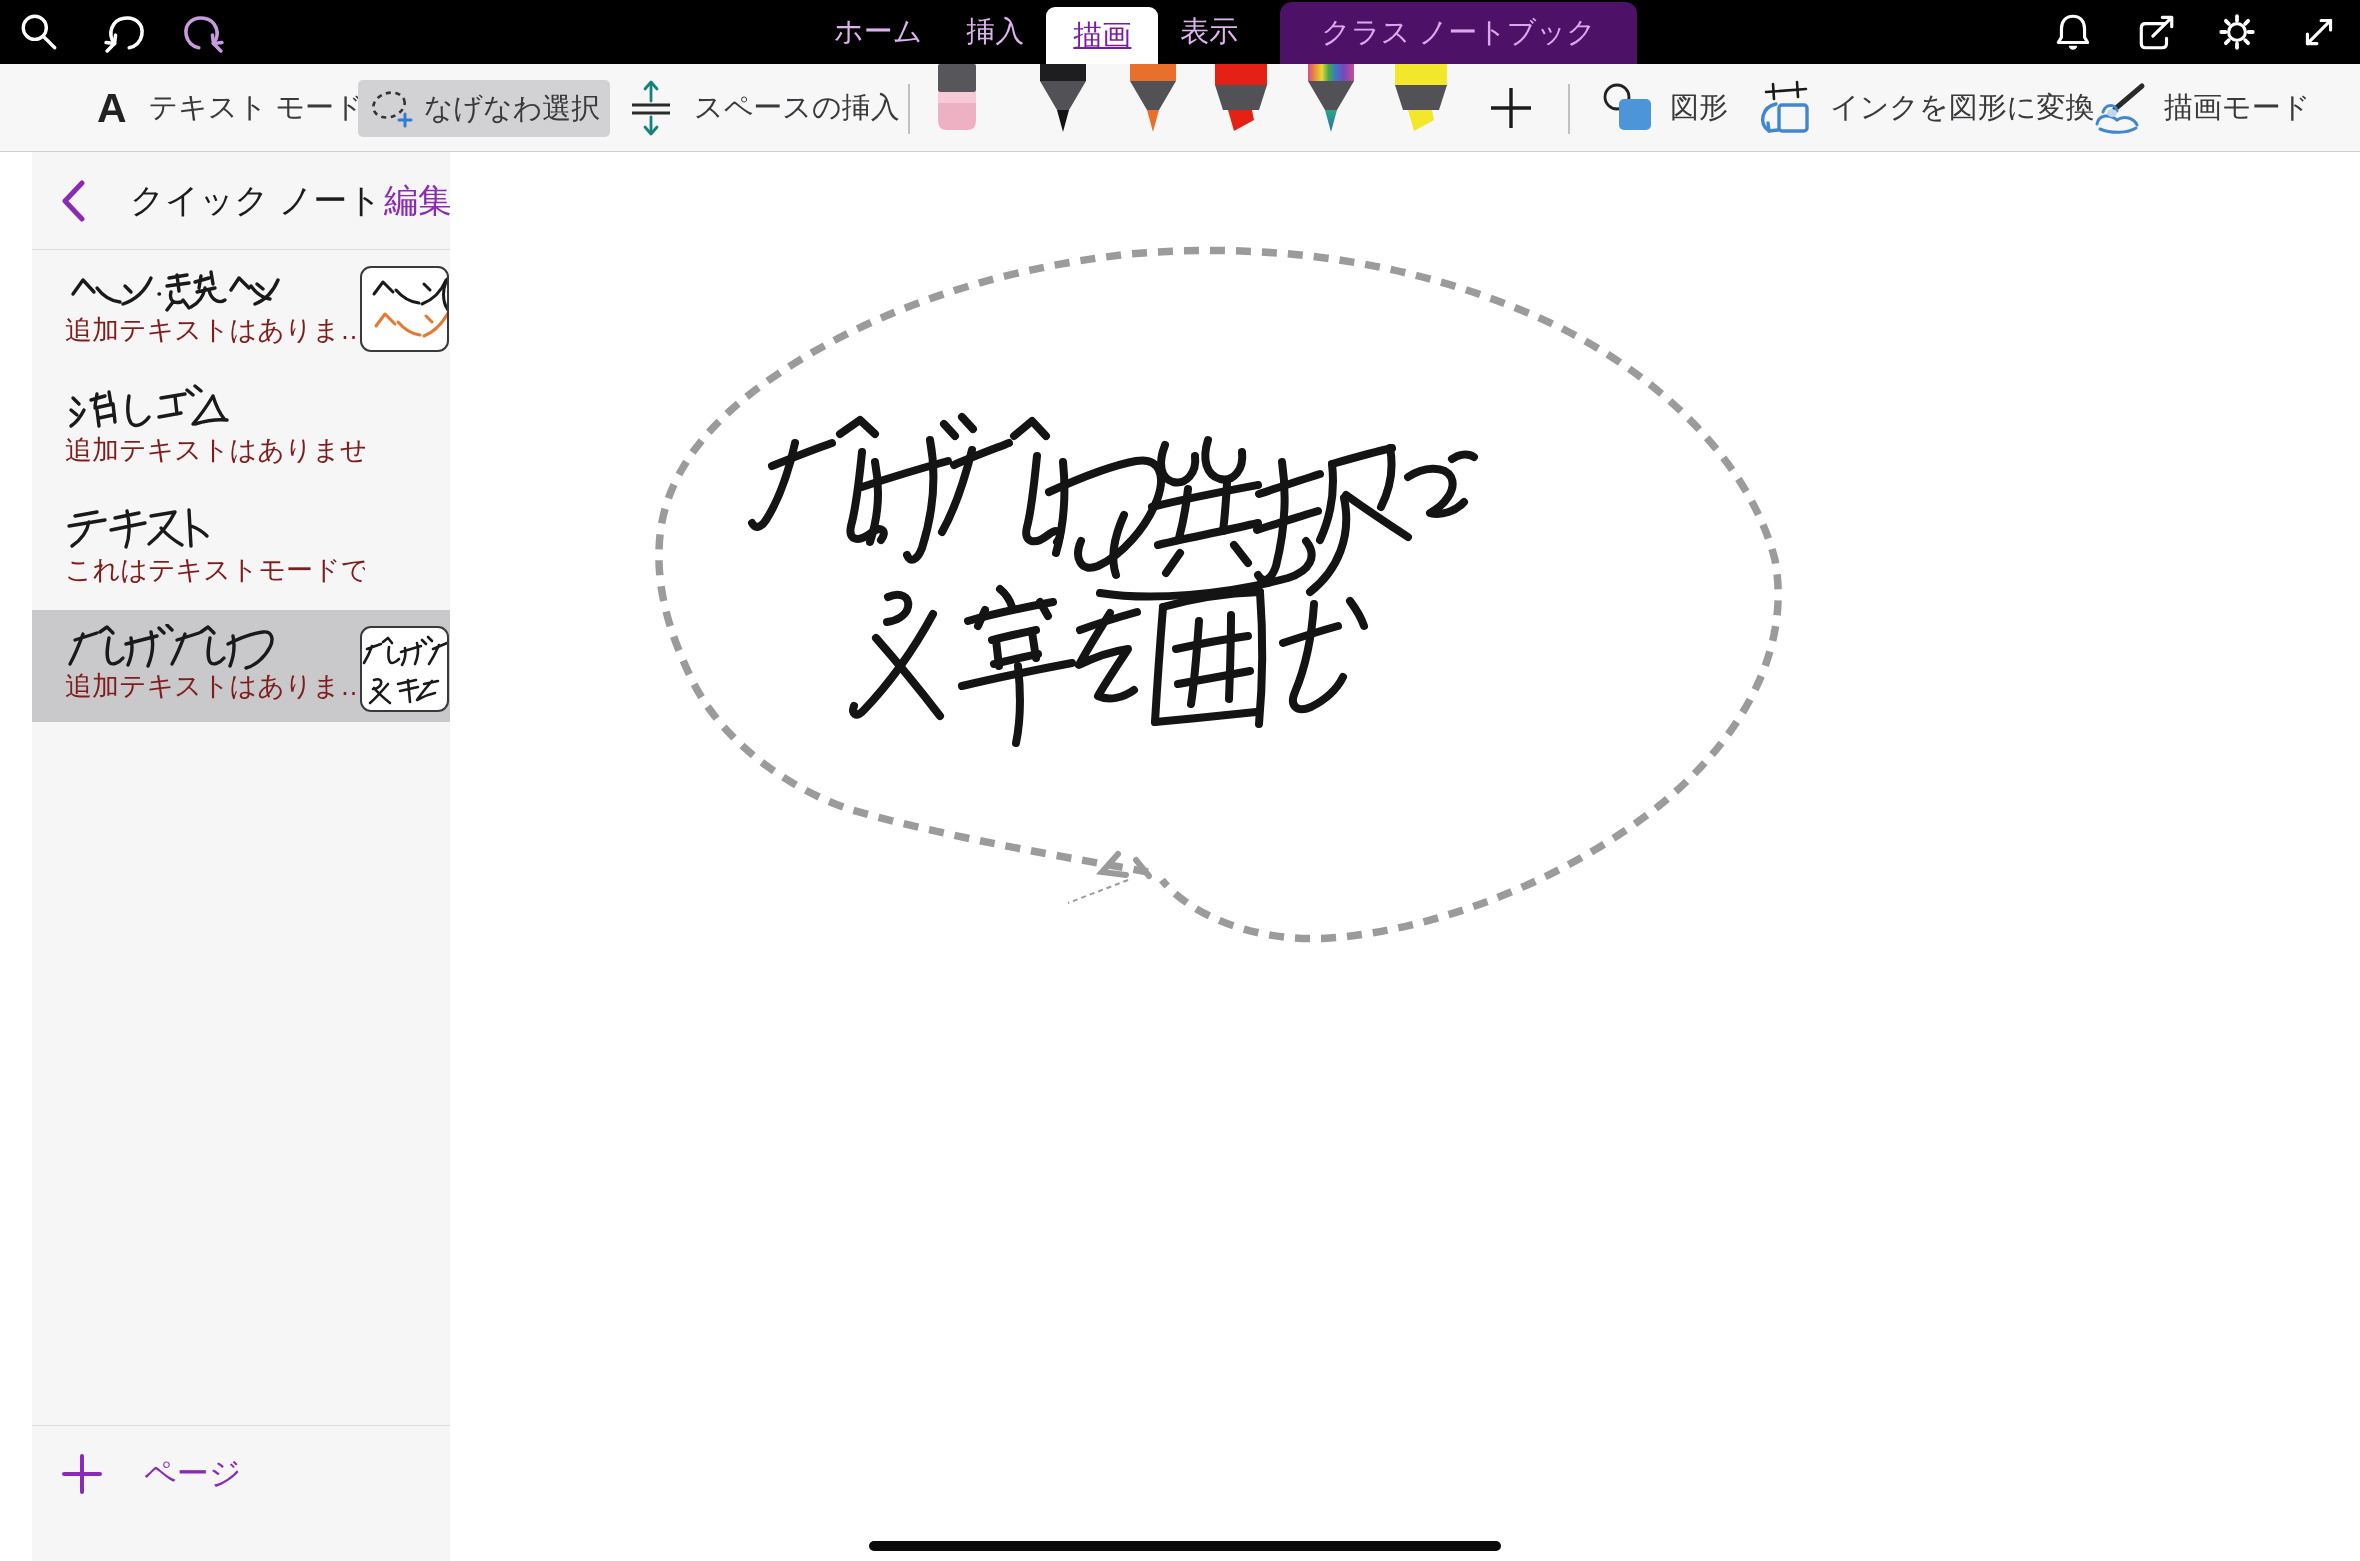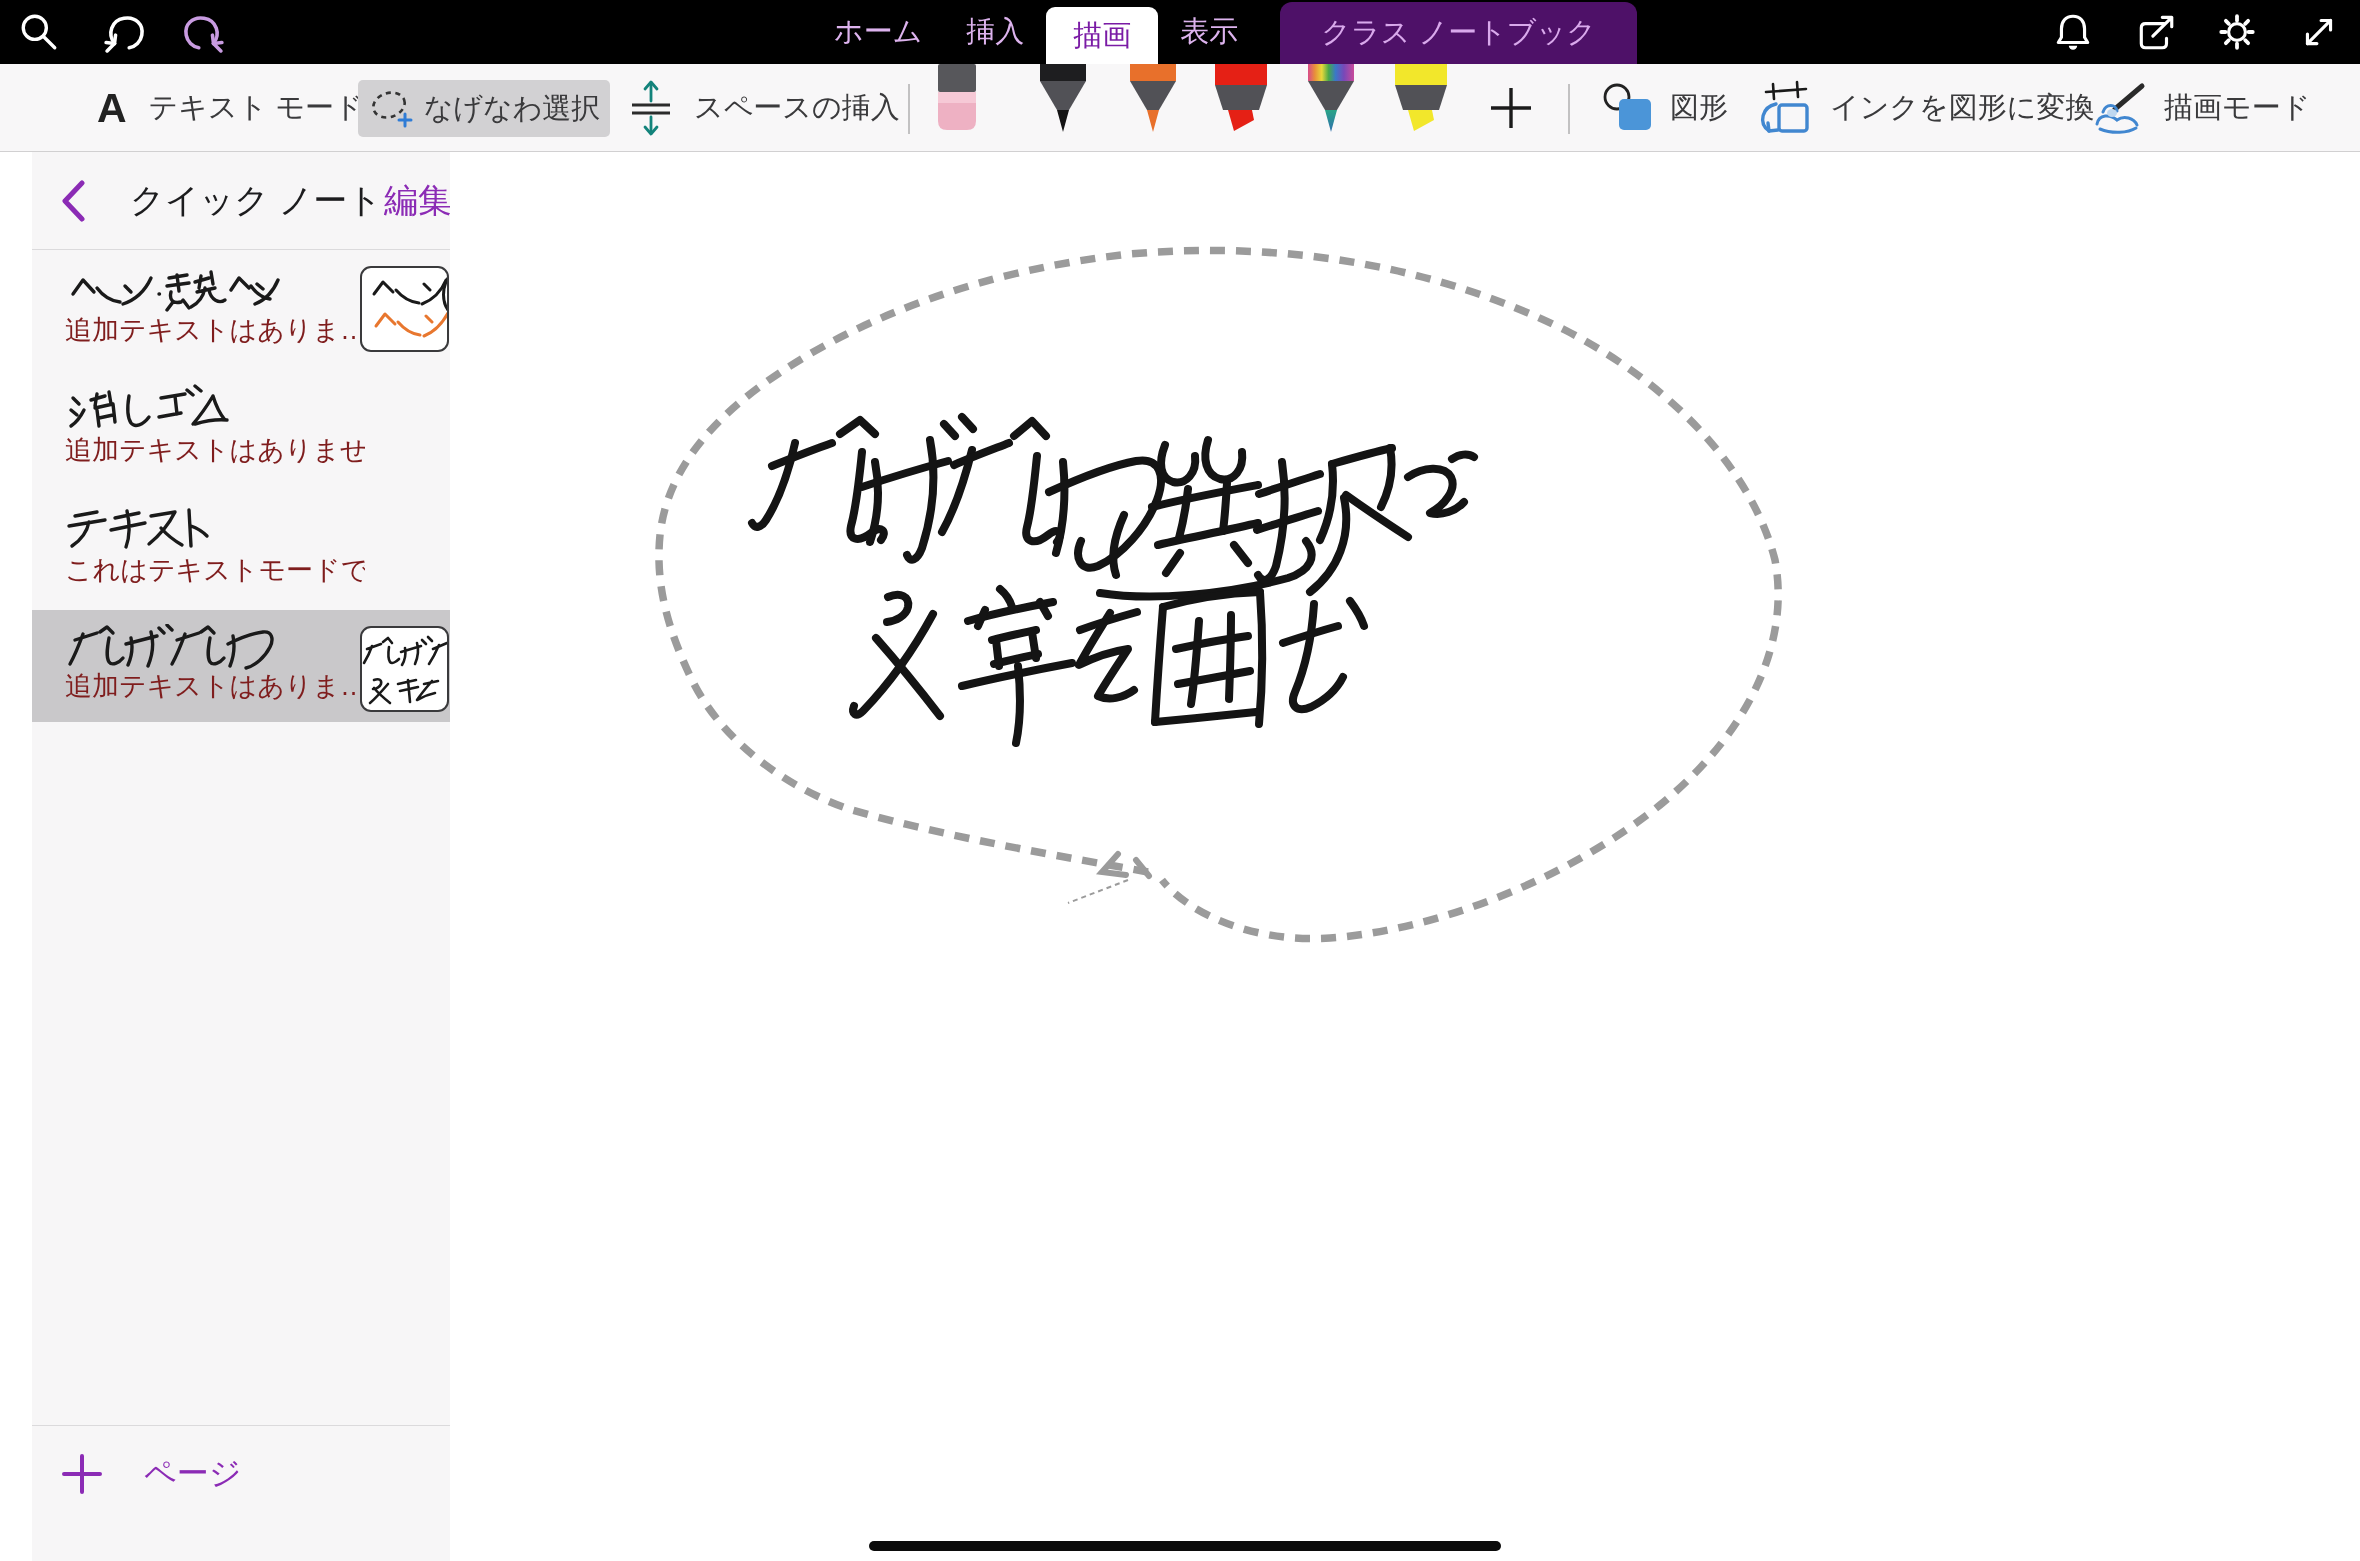--- a/index.html
+++ b/index.html
@@ -4,21 +4,21 @@
 <style>
   * { margin:0; padding:0; box-sizing:border-box; }
   html,body { width:2360px; height:1561px; overflow:hidden; }
   body { font-family:"Liberation Sans","DejaVu Sans",sans-serif; background:#fff; position:relative; }
 
   
   .topbar { position:absolute; left:0; top:0; width:2360px; height:64px; background:#000000; }
   .tb-icon { position:absolute; top:11px; width:42px; height:42px; cursor:pointer; }
   .tabs { position:absolute; left:812px; top:0; height:64px; display:flex; align-items:flex-end; }
   .tab { height:64px; display:flex; align-items:center; padding:0 22px; font-size:29px; color:#DDB3EE; cursor:pointer; white-space:nowrap; }
-  .tab.active { background:#fff; color:#7A1BA5; height:57px; border-radius:9px 9px 0 0; padding:0 27px; }
+  .tab.active { background:#fff; color:#7A1BA5; height:57px; border-radius:9px 9px 0 0; padding:0 27px;text-decoration:underline; }
   .tab.dark { background:#4E1168; color:#D9A9EC; height:62px; border-radius:12px 12px 0 0; padding:12px 41px; margin-left:20px; }
   .tb-right { position:absolute; top:11px; }
 
   
   .ribbon { position:absolute; left:0; top:64px; width:2360px; height:88px; background:#F8F7F8; border-bottom:1px solid #D1D0D1; }
   .rb-label { font-size:29px; color:#3A3A3C; white-space:nowrap; }
   .rb-group { position:absolute; display:flex; align-items:center; height:88px; cursor:pointer; }
   .a-glyph { font-size:41px; font-weight:bold; color:#222; margin-right:22px; }
   .lasso-btn { position:absolute; left:358px; top:16px; width:252px; height:57px; background:#D2D1D3; border-radius:5px; display:flex; align-items:center; justify-content:center; gap:10px; cursor:pointer; }
   .rb-divider { position:absolute; top:20px; width:2px; height:50px; background:#C2C1C2; }

